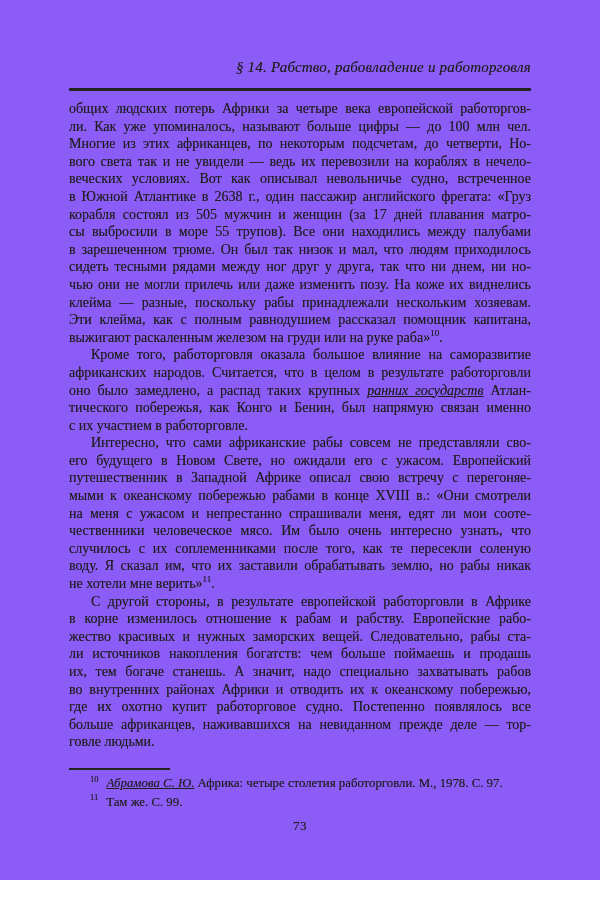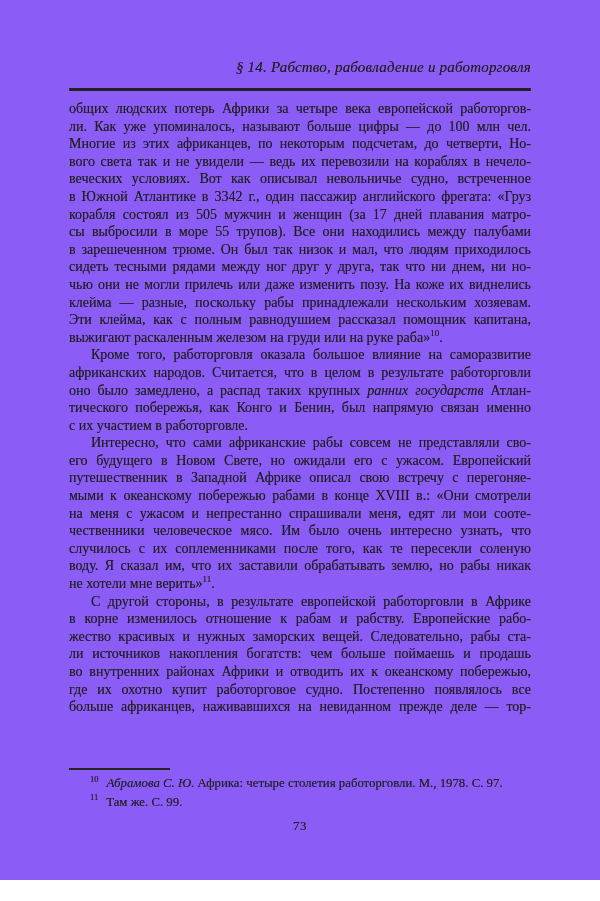--- a/index.html
+++ b/index.html
@@ -53,21 +53,21 @@
     text-align-last: justify;
   }
   .line.end { text-align: left; text-align-last: left; }
   .line.indent { text-indent: 22px; }
   .sup {
     font-size: 9px;
     vertical-align: super;
     line-height: 0;
     letter-spacing: 0;
   }
-  .i { font-style: italic; }
+  .i { font-style: italic; text-decoration: underline; }
   .fn-rule {
     position: absolute;
     left: 69px;
     top: 768px;
     width: 101px;
     height: 2.2px;
     background: #242422;
   }
   .footnotes {
     position: absolute;
@@ -102,21 +102,21 @@
 <div class="page">
   <div class="running-head">§ 14. Рабство, рабовладение и работорговля</div>
   <div class="head-rule"></div>
   <div class="body-text">
       <div class="para">
         <div class="line"><span>общих людских потерь Африки за четыре века европейской работоргов-</span></div>
         <div class="line"><span>ли. Как уже упоминалось, называют больше цифры — до 100 млн чел.</span></div>
         <div class="line"><span>Многие из этих африканцев, по некоторым подсчетам, до четверти, Но-</span></div>
         <div class="line"><span>вого света так и не увидели — ведь их перевозили на кораблях в нечело-</span></div>
         <div class="line"><span>веческих условиях. Вот как описывал невольничье судно, встреченное</span></div>
-        <div class="line"><span>в Южной Атлантике в 3342 г., один пассажир английского фрегата: «Груз</span></div>
+        <div class="line"><span>в Южной Атлантике в 2638 г., один пассажир английского фрегата: «Груз</span></div>
         <div class="line"><span>корабля состоял из 505 мужчин и женщин (за 17 дней плавания матро-</span></div>
         <div class="line"><span>сы выбросили в море 55 трупов). Все они находились между палубами</span></div>
         <div class="line"><span>в зарешеченном трюме. Он был так низок и мал, что людям приходилось</span></div>
         <div class="line"><span>сидеть тесными рядами между ног друг у друга, так что ни днем, ни но-</span></div>
         <div class="line"><span>чью они не могли прилечь или даже изменить позу. На коже их виднелись</span></div>
         <div class="line"><span>клейма — разные, поскольку рабы принадлежали нескольким хозяевам.</span></div>
         <div class="line"><span>Эти клейма, как с полным равнодушием рассказал помощник капитана,</span></div>
         <div class="line end"><span>выжигают раскаленным железом на груди или на руке раба»</span><span class="sup">10</span><span>.</span></div>
       </div>
       <div class="para">
@@ -135,23 +135,25 @@
         <div class="line"><span>чественники человеческое мясо. Им было очень интересно узнать, что</span></div>
         <div class="line"><span>случилось с их соплеменниками после того, как те пересекли соленую</span></div>
         <div class="line"><span>воду. Я сказал им, что их заставили обрабатывать землю, но рабы никак</span></div>
         <div class="line end"><span>не хотели мне верить»</span><span class="sup">11</span><span>.</span></div>
       </div>
       <div class="para">
         <div class="line indent"><span>С другой стороны, в результате европейской работорговли в Африке</span></div>
         <div class="line"><span>в корне изменилось отношение к рабам и рабству. Европейские рабо-</span></div>
         <div class="line"><span>жество красивых и нужных заморских вещей. Следовательно, рабы ста-</span></div>
         <div class="line"><span>ли источников накопления богатств: чем больше поймаешь и продашь</span></div>
+        <div class="line"><span>их, тем богаче станешь. А значит, надо специально захватывать рабов</span></div>
         <div class="line"><span>во внутренних районах Африки и отводить их к океанскому побережью,</span></div>
         <div class="line"><span>где их охотно купит работорговое судно. Постепенно появлялось все</span></div>
         <div class="line"><span>больше африканцев, наживавшихся на невиданном прежде деле — тор-</span></div>
+        <div class="line end"><span>говле людьми.</span></div>
       </div>
     </div>
   <div class="fn-rule"></div>
   <div class="footnotes">
       <div class="fn"><span class="marker">10</span><span class="i">Абрамова С. Ю.</span><span> Африка: четыре столетия работорговли. М., 1978. С. 97.</span></div>
       <div class="fn"><span class="marker">11</span><span>Там же. С. 99.</span></div>
     </div>
   <div class="page-num">73</div>
 </div>
 

